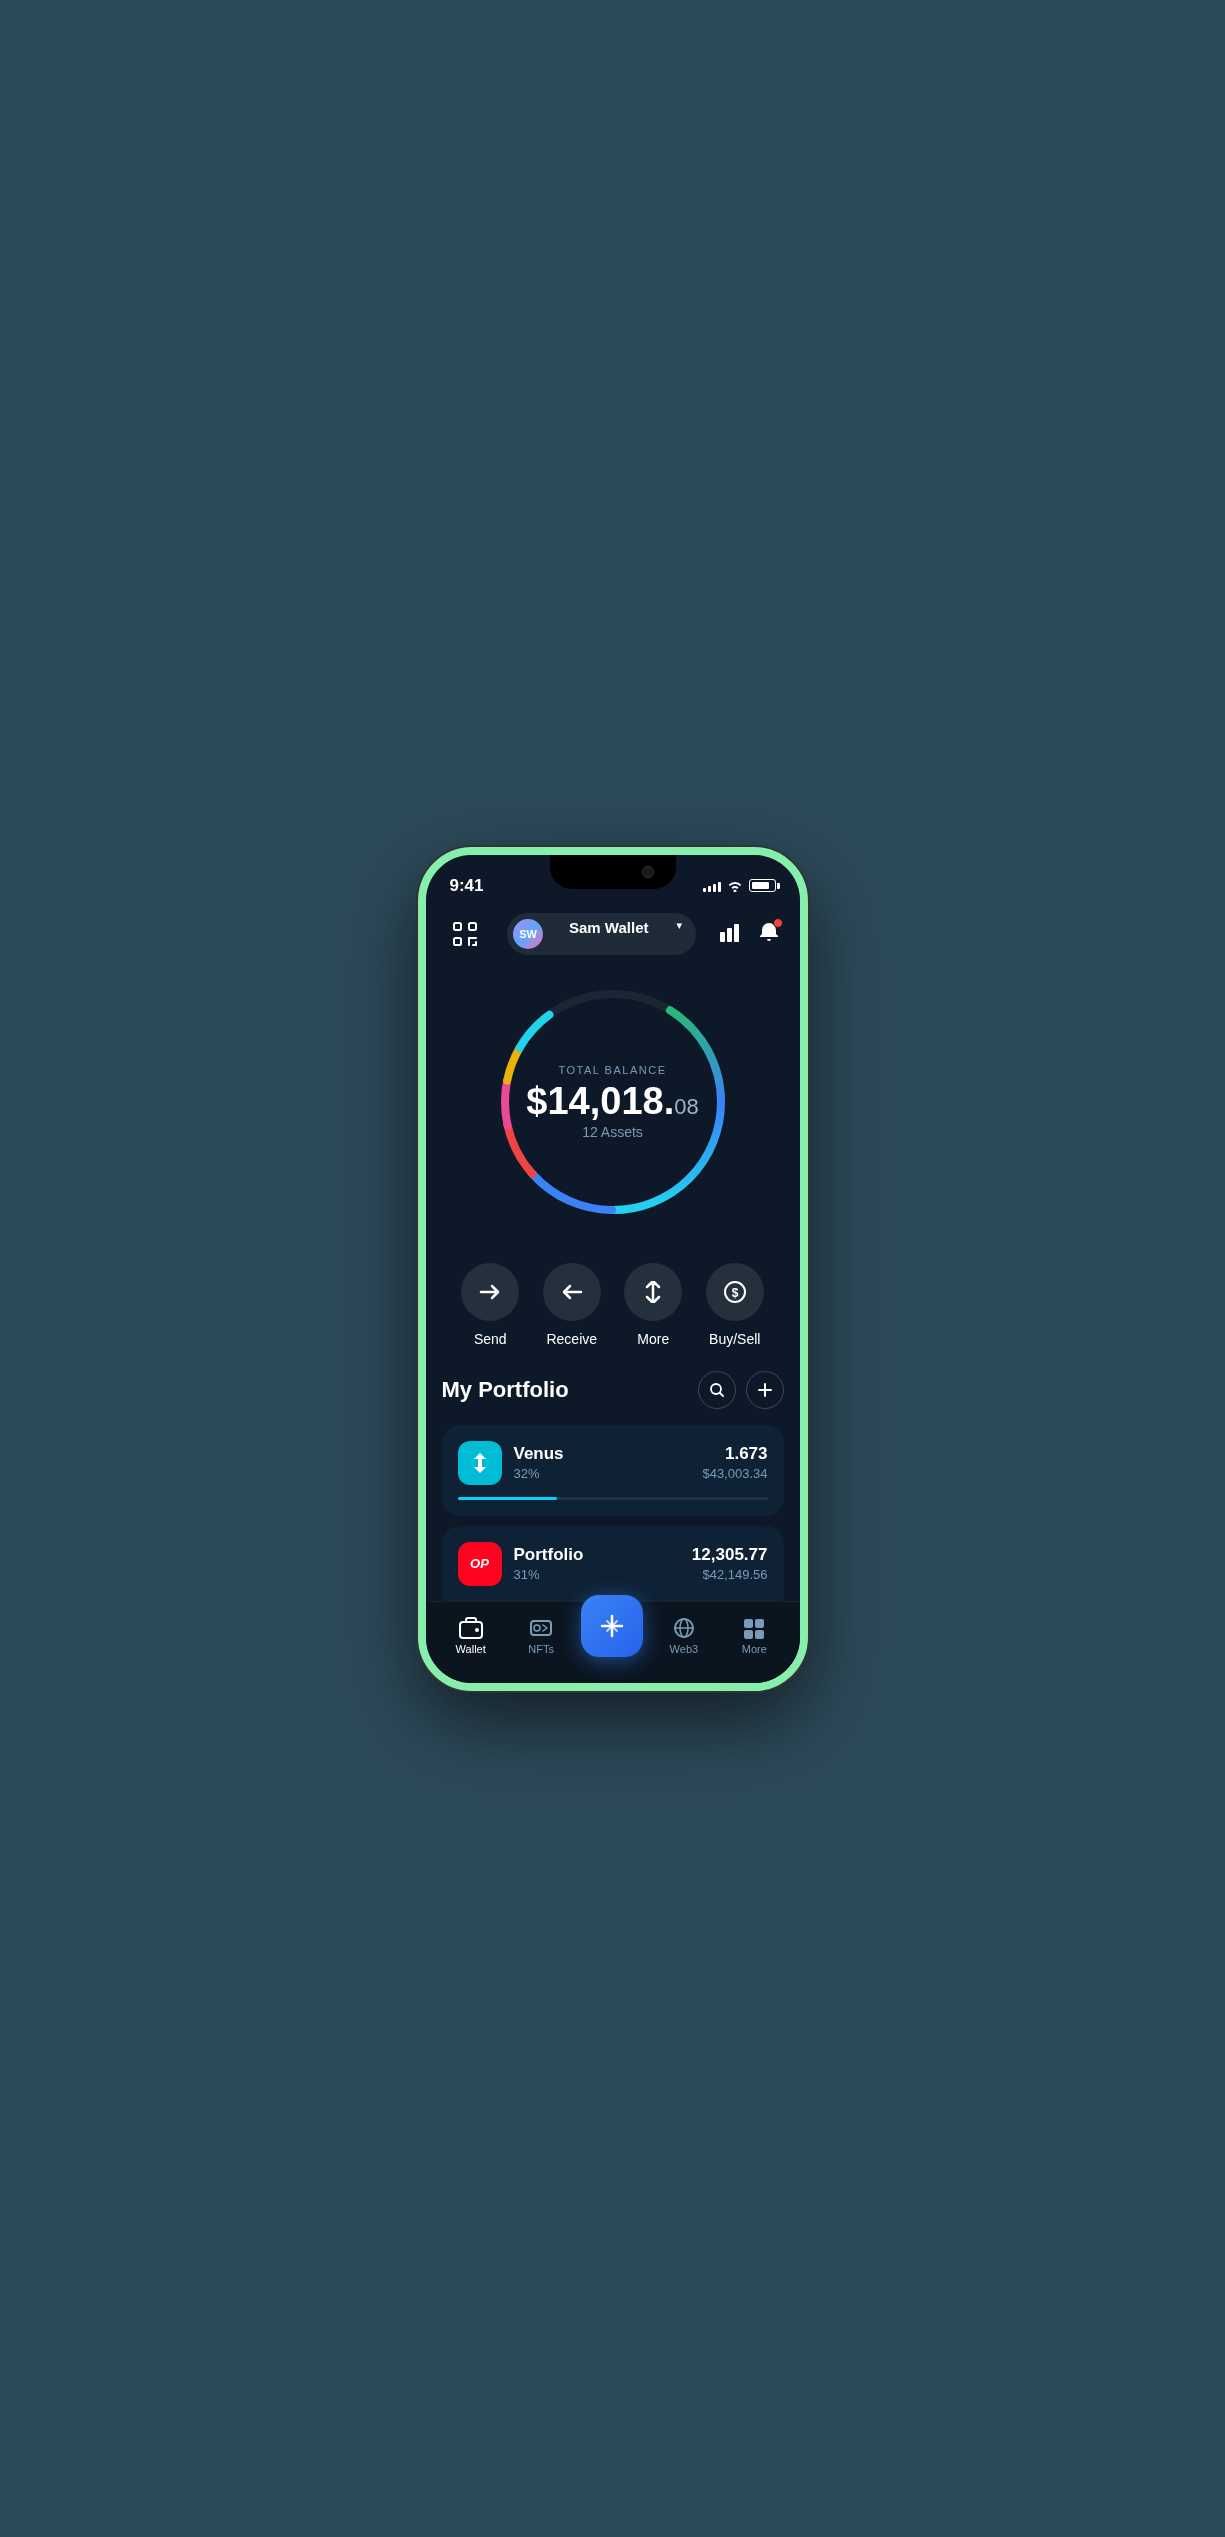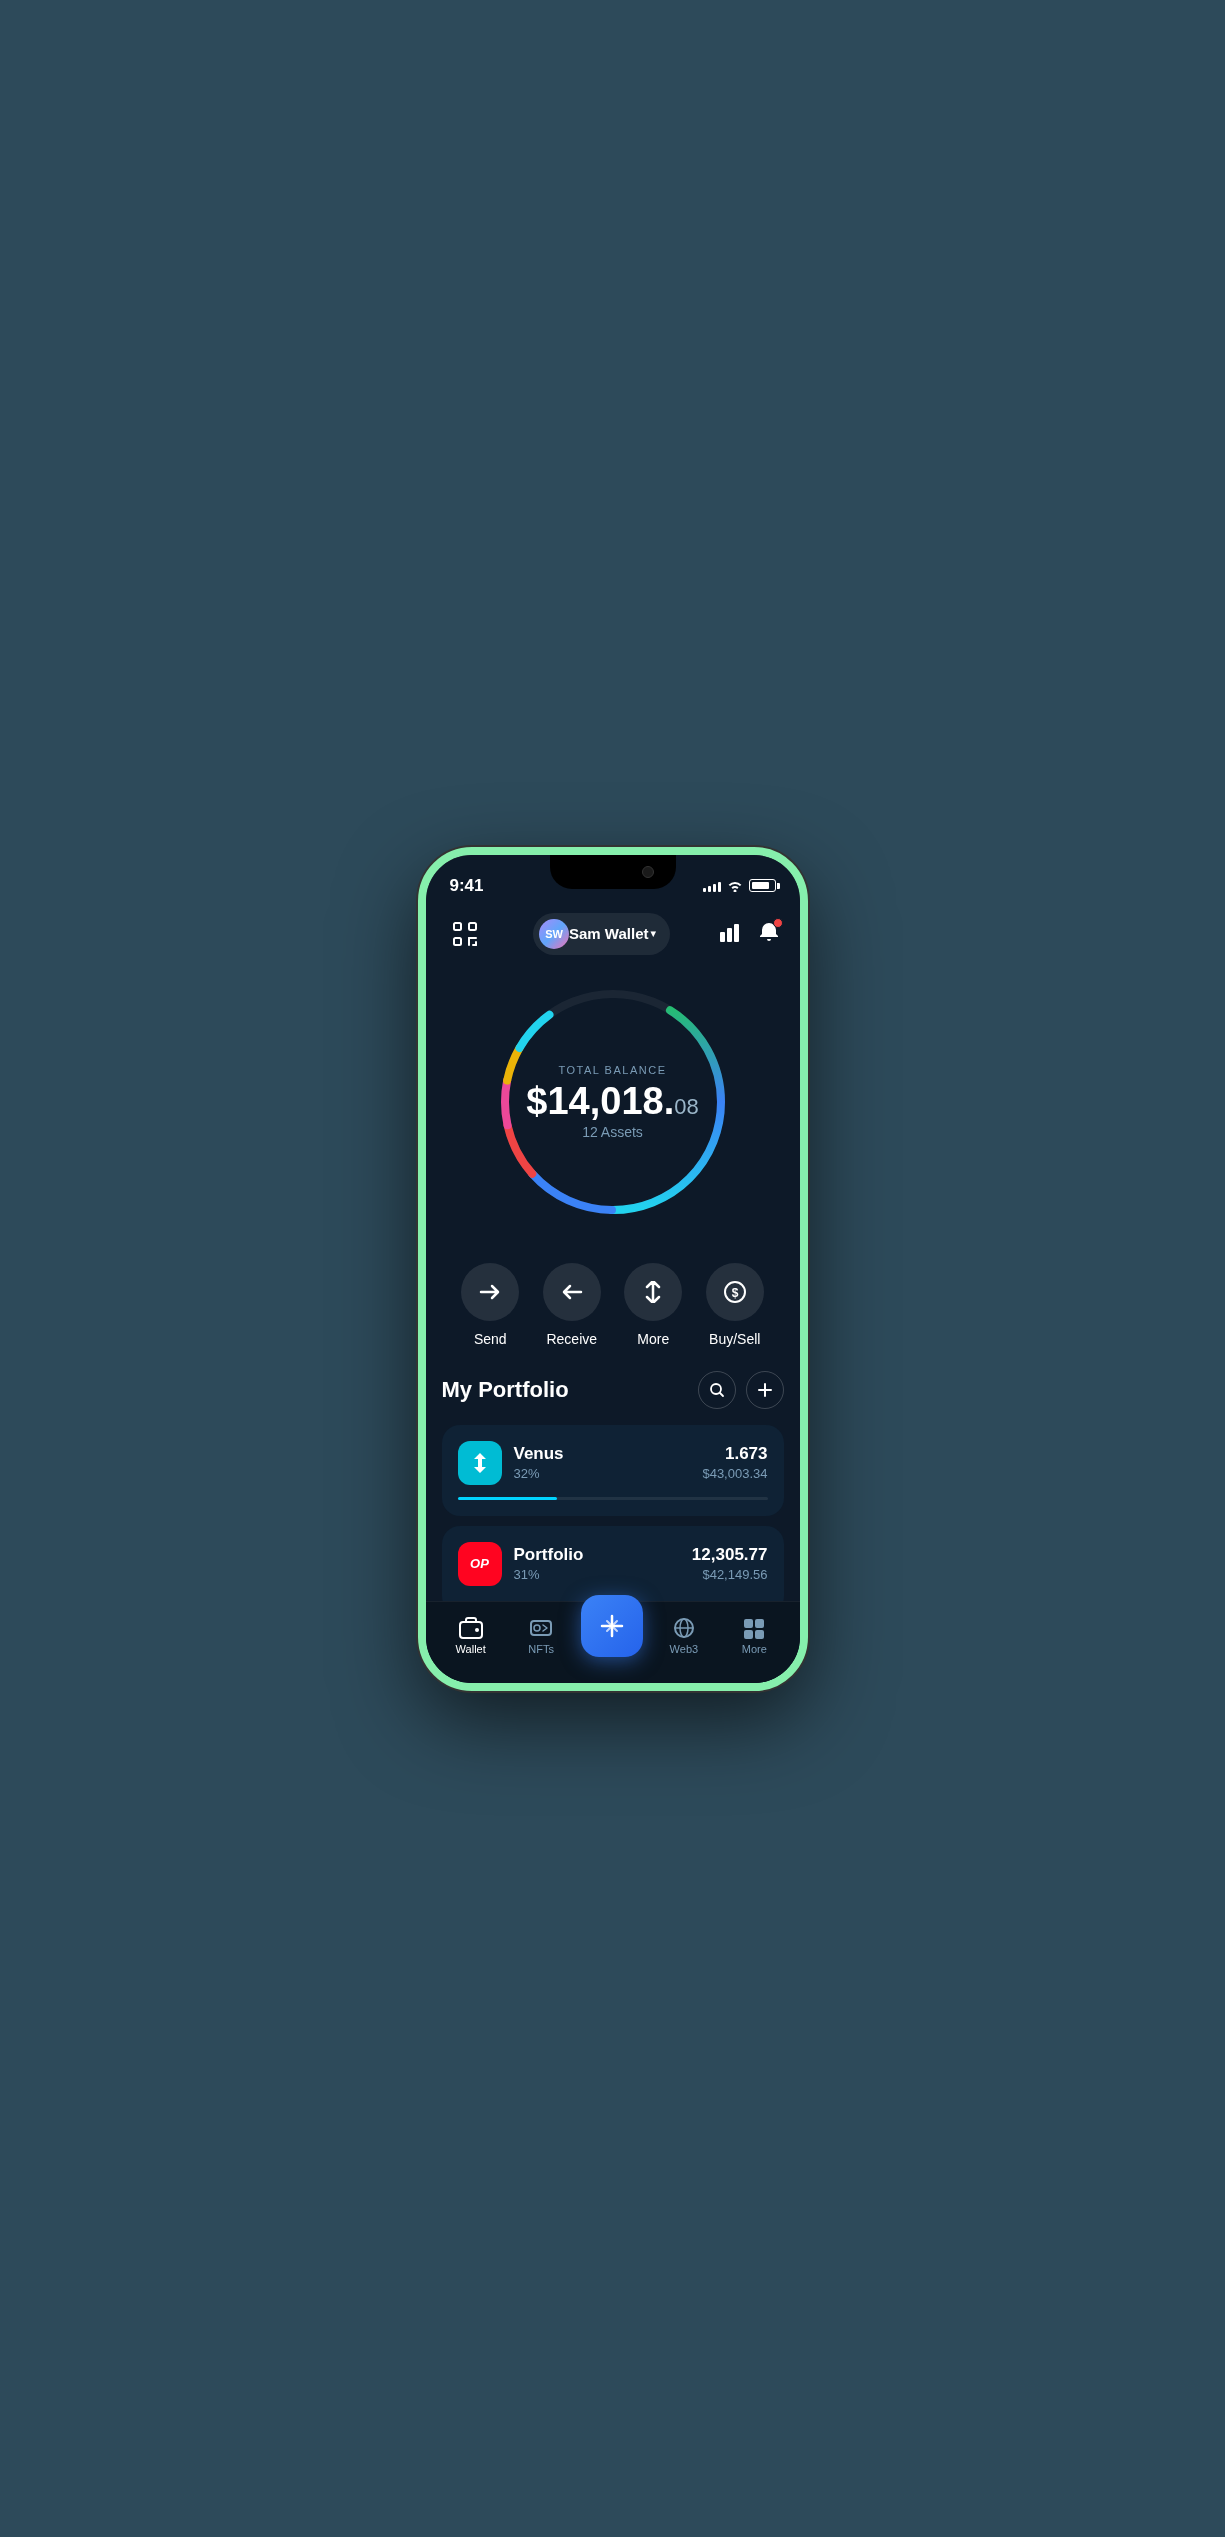--- a/index.html
+++ b/index.html
@@ -127,22 +127,21 @@
     .header-scan-icon {
       width: 38px;
       height: 38px;
       display: flex;
       align-items: center;
       justify-content: center;
       color: #fff;
     }
     .wallet-selector {
       display: flex;
-      align-items: center;
-      gap: 0;
+      gap: 26px;
       background: rgba(255,255,255,0.08);
       border-radius: 24px;
       padding: 6px 14px 6px 6px;
     }
     .avatar {
       width: 30px;
       height: 30px;
       border-radius: 50%;
       background: linear-gradient(135deg, #a78bfa, #60a5fa, #f472b6);
       display: flex;

